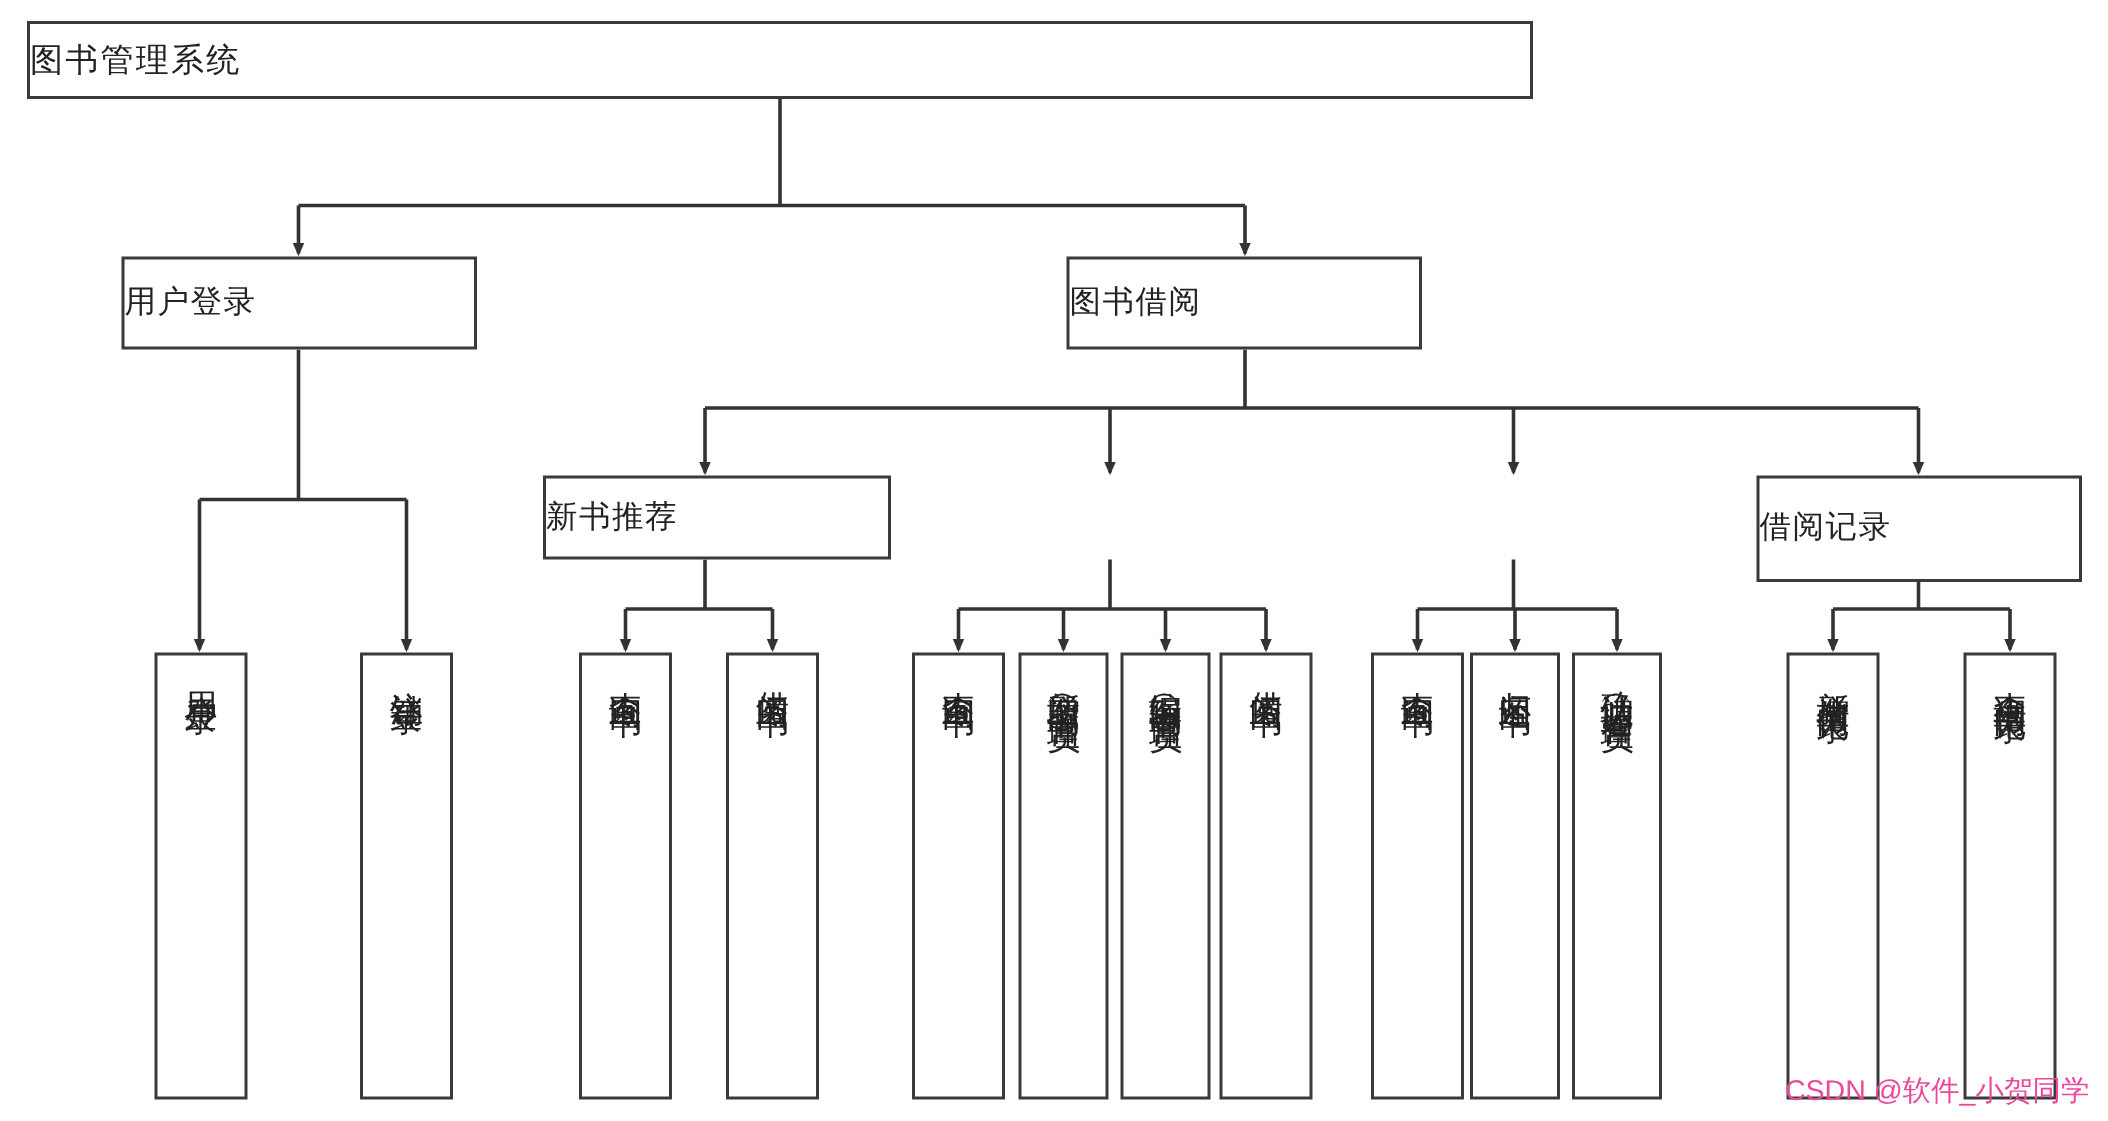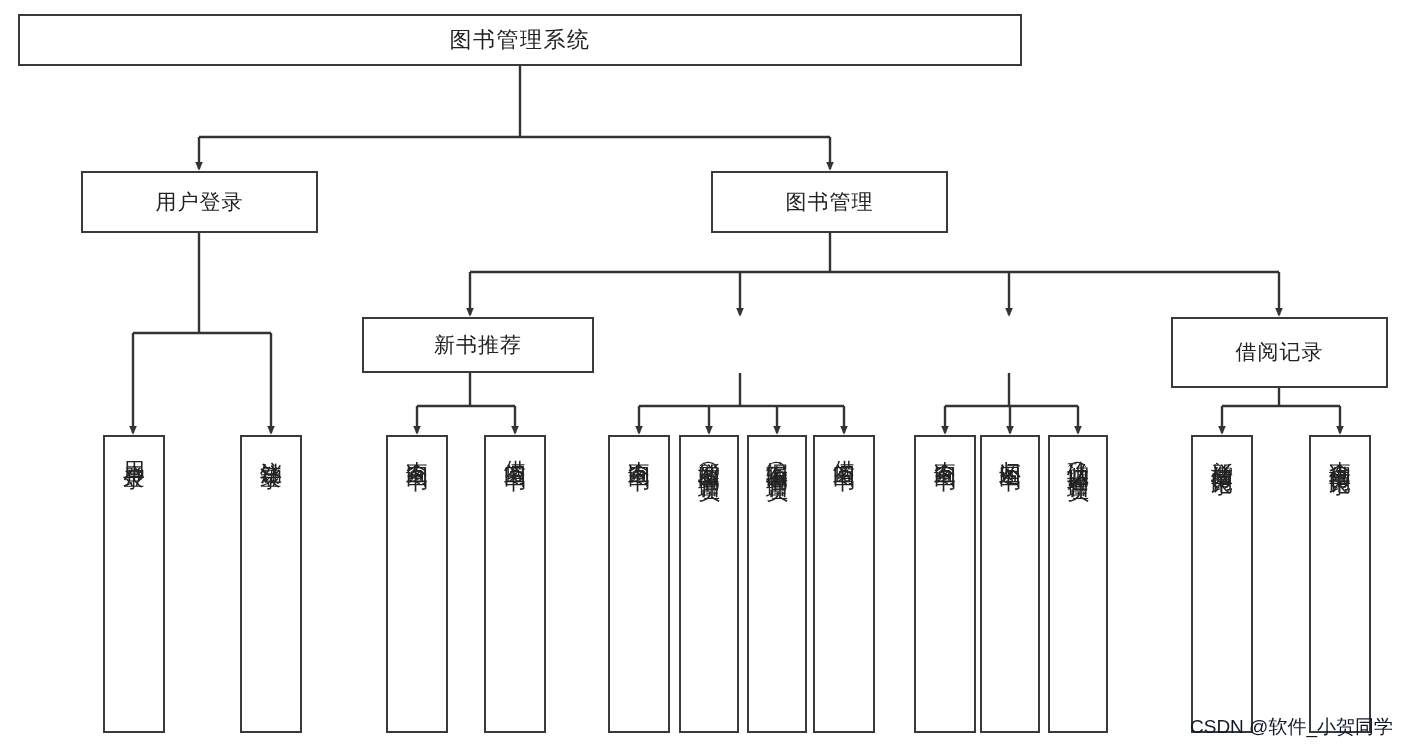--- a/index.html
+++ b/index.html
@@ -24,21 +24,20 @@
     height: 747px;
     pointer-events: none;
   }
   .node {
     position: absolute;
     box-sizing: border-box;
     border: 2px solid #3a3a3a;
     background: #ffffff;
     display: flex;
     align-items: center;
-    justify-content: center;
     color: #222222;
     z-index: 2;
   }
   .node .label {
     display: block;
     text-align: center;
     line-height: 1.28;
     color: #222222;
     white-space: pre-line;
   }
@@ -133,21 +132,21 @@
   </svg>
 
   <div class="node horiz root" style="left: 18px; top: 14px; width: 1004px; height: 52px; border-color: rgb(58, 58, 58); background: rgb(255, 255, 255); color: rgb(34, 34, 34);">
     <span class="label">图书管理系统</span>
   </div>
 
   <div class="node horiz" style="left: 81px; top: 171px; width: 237px; height: 62px; border-color: rgb(58, 58, 58); background: rgb(255, 255, 255); color: rgb(34, 34, 34);">
     <span class="label">用户登录</span>
   </div>
   <div class="node horiz" style="left: 711px; top: 171px; width: 237px; height: 62px; border-color: rgb(58, 58, 58); background: rgb(255, 255, 255); color: rgb(34, 34, 34);">
-    <span class="label">图书管理</span>
+    <span class="label">图书借阅</span>
   </div>
 
   <div class="node horiz" style="left: 362px; top: 317px; width: 232px; height: 56px; border-color: rgb(58, 58, 58); background: rgb(255, 255, 255); color: rgb(34, 34, 34);">
     <span class="label">新书推荐</span>
   </div>
   <div class="node horiz" style="left: 1171px; top: 317px; width: 217px; height: 71px; border-color: rgb(58, 58, 58); background: rgb(255, 255, 255); color: rgb(34, 34, 34);">
     <span class="label">借阅记录</span>
   </div>
 
   <div class="node vert" style="left: 103px; top: 435px; width: 62px; height: 298px; border-color: rgb(58, 58, 58); background: rgb(255, 255, 255); color: rgb(34, 34, 34);">
@@ -183,15 +182,15 @@
   <div class="node vert tall-text" style="left: 1048px; top: 435px; width: 60px; height: 298px; border-color: rgb(58, 58, 58); background: rgb(255, 255, 255); color: rgb(34, 34, 34);">
     <span class="label">确认归还（管理员）</span>
   </div>
   <div class="node vert" style="left: 1191px; top: 435px; width: 62px; height: 298px; border-color: rgb(58, 58, 58); background: rgb(255, 255, 255); color: rgb(34, 34, 34);">
     <span class="label">新增借阅记录</span>
   </div>
   <div class="node vert" style="left: 1309px; top: 435px; width: 62px; height: 298px; border-color: rgb(58, 58, 58); background: rgb(255, 255, 255); color: rgb(34, 34, 34);">
     <span class="label">查询借阅记录</span>
   </div>
 
-  <div class="watermark" style="left: 1190px; top: 714px; color: #0f172a;">CSDN @软件_小贺同学</div>
+  <div class="watermark" style="left: 1190px; top: 714px; color: #ec4899;">CSDN @软件_小贺同学</div>
 
 </div>
 
 </body></html>

